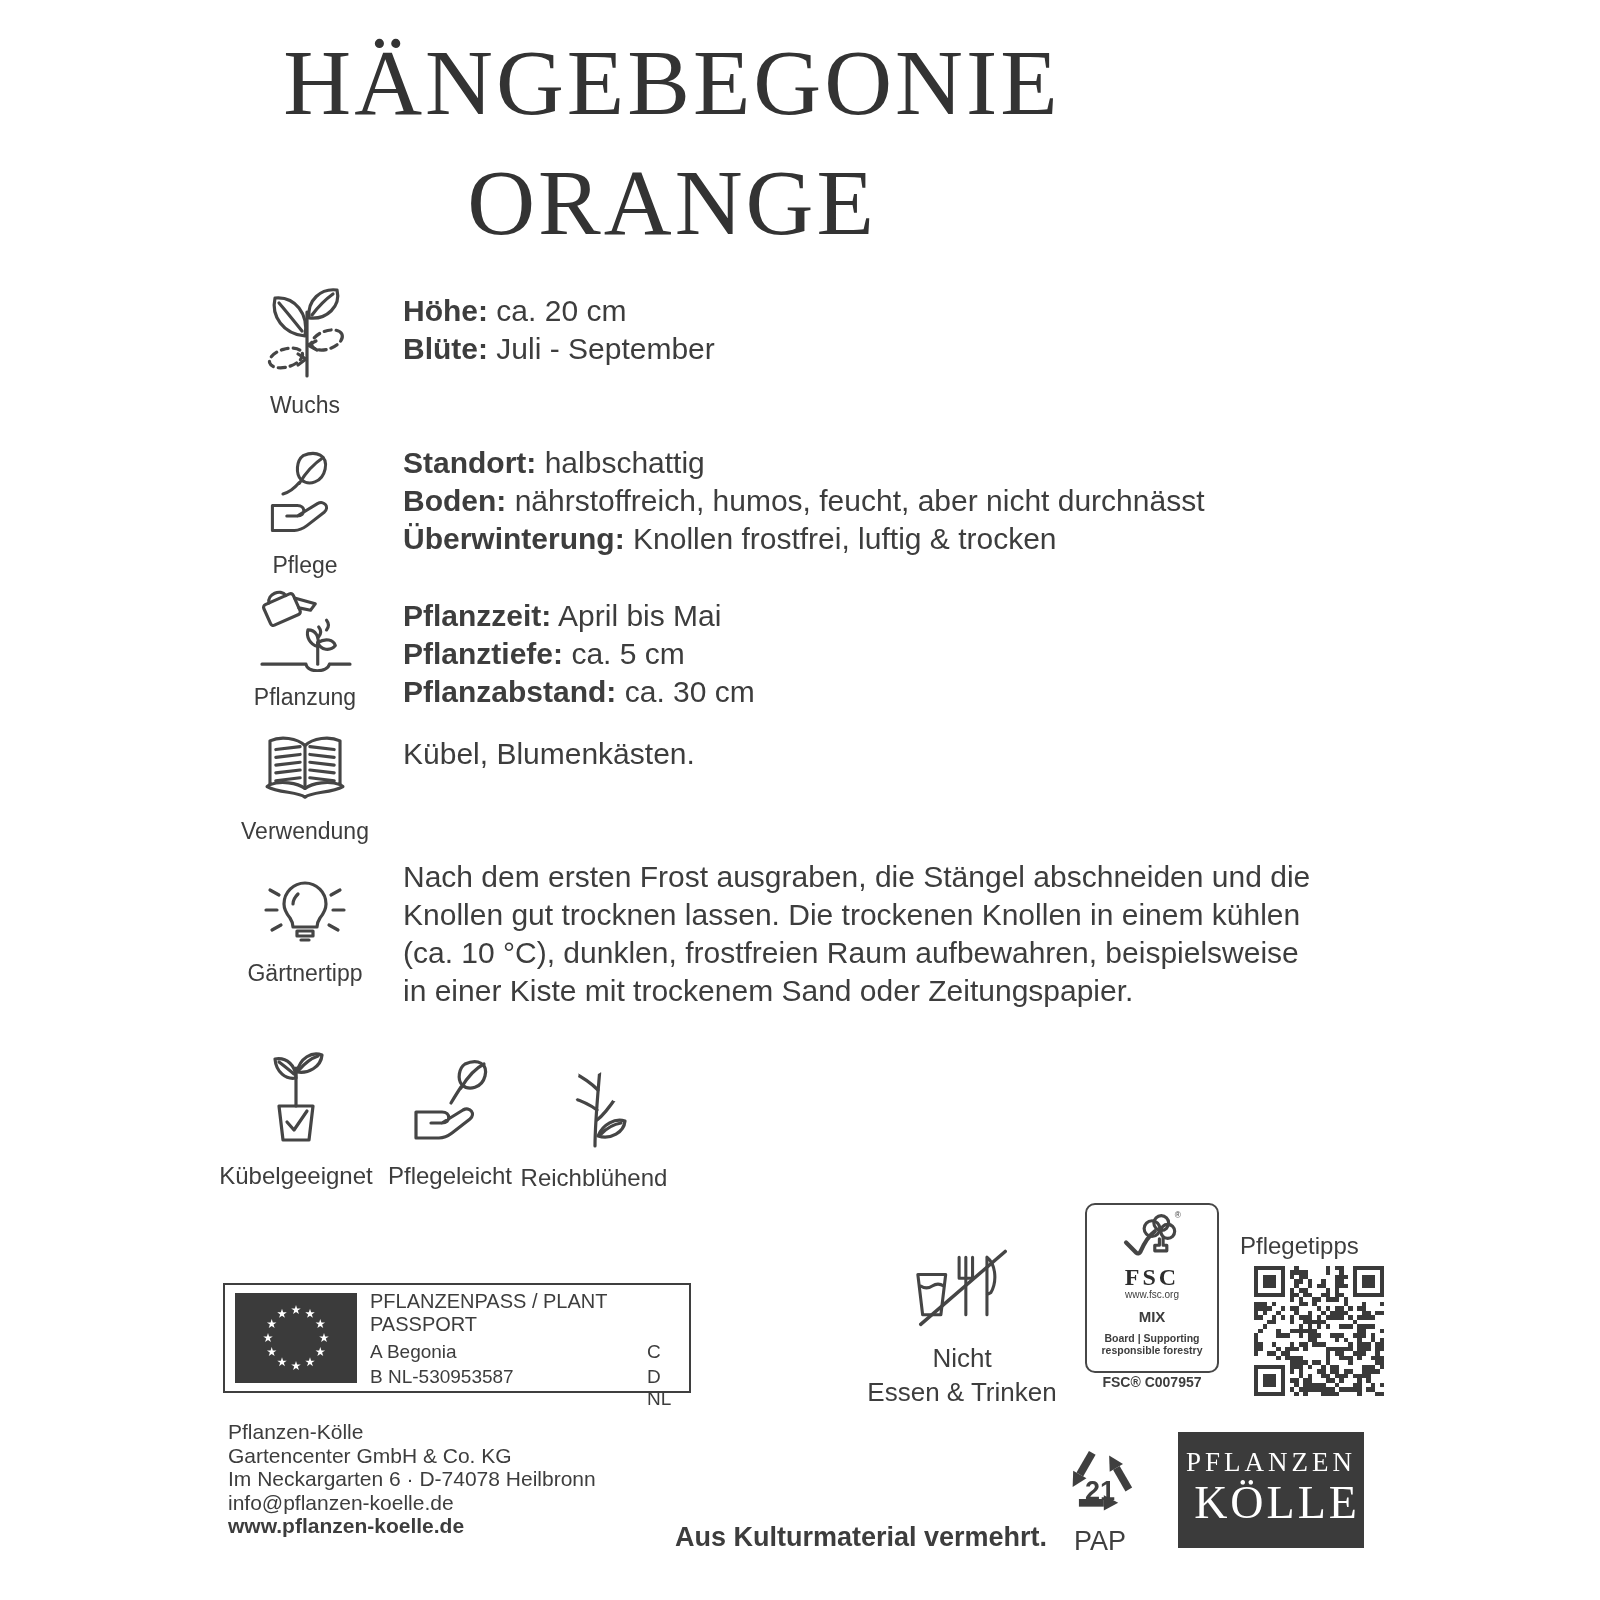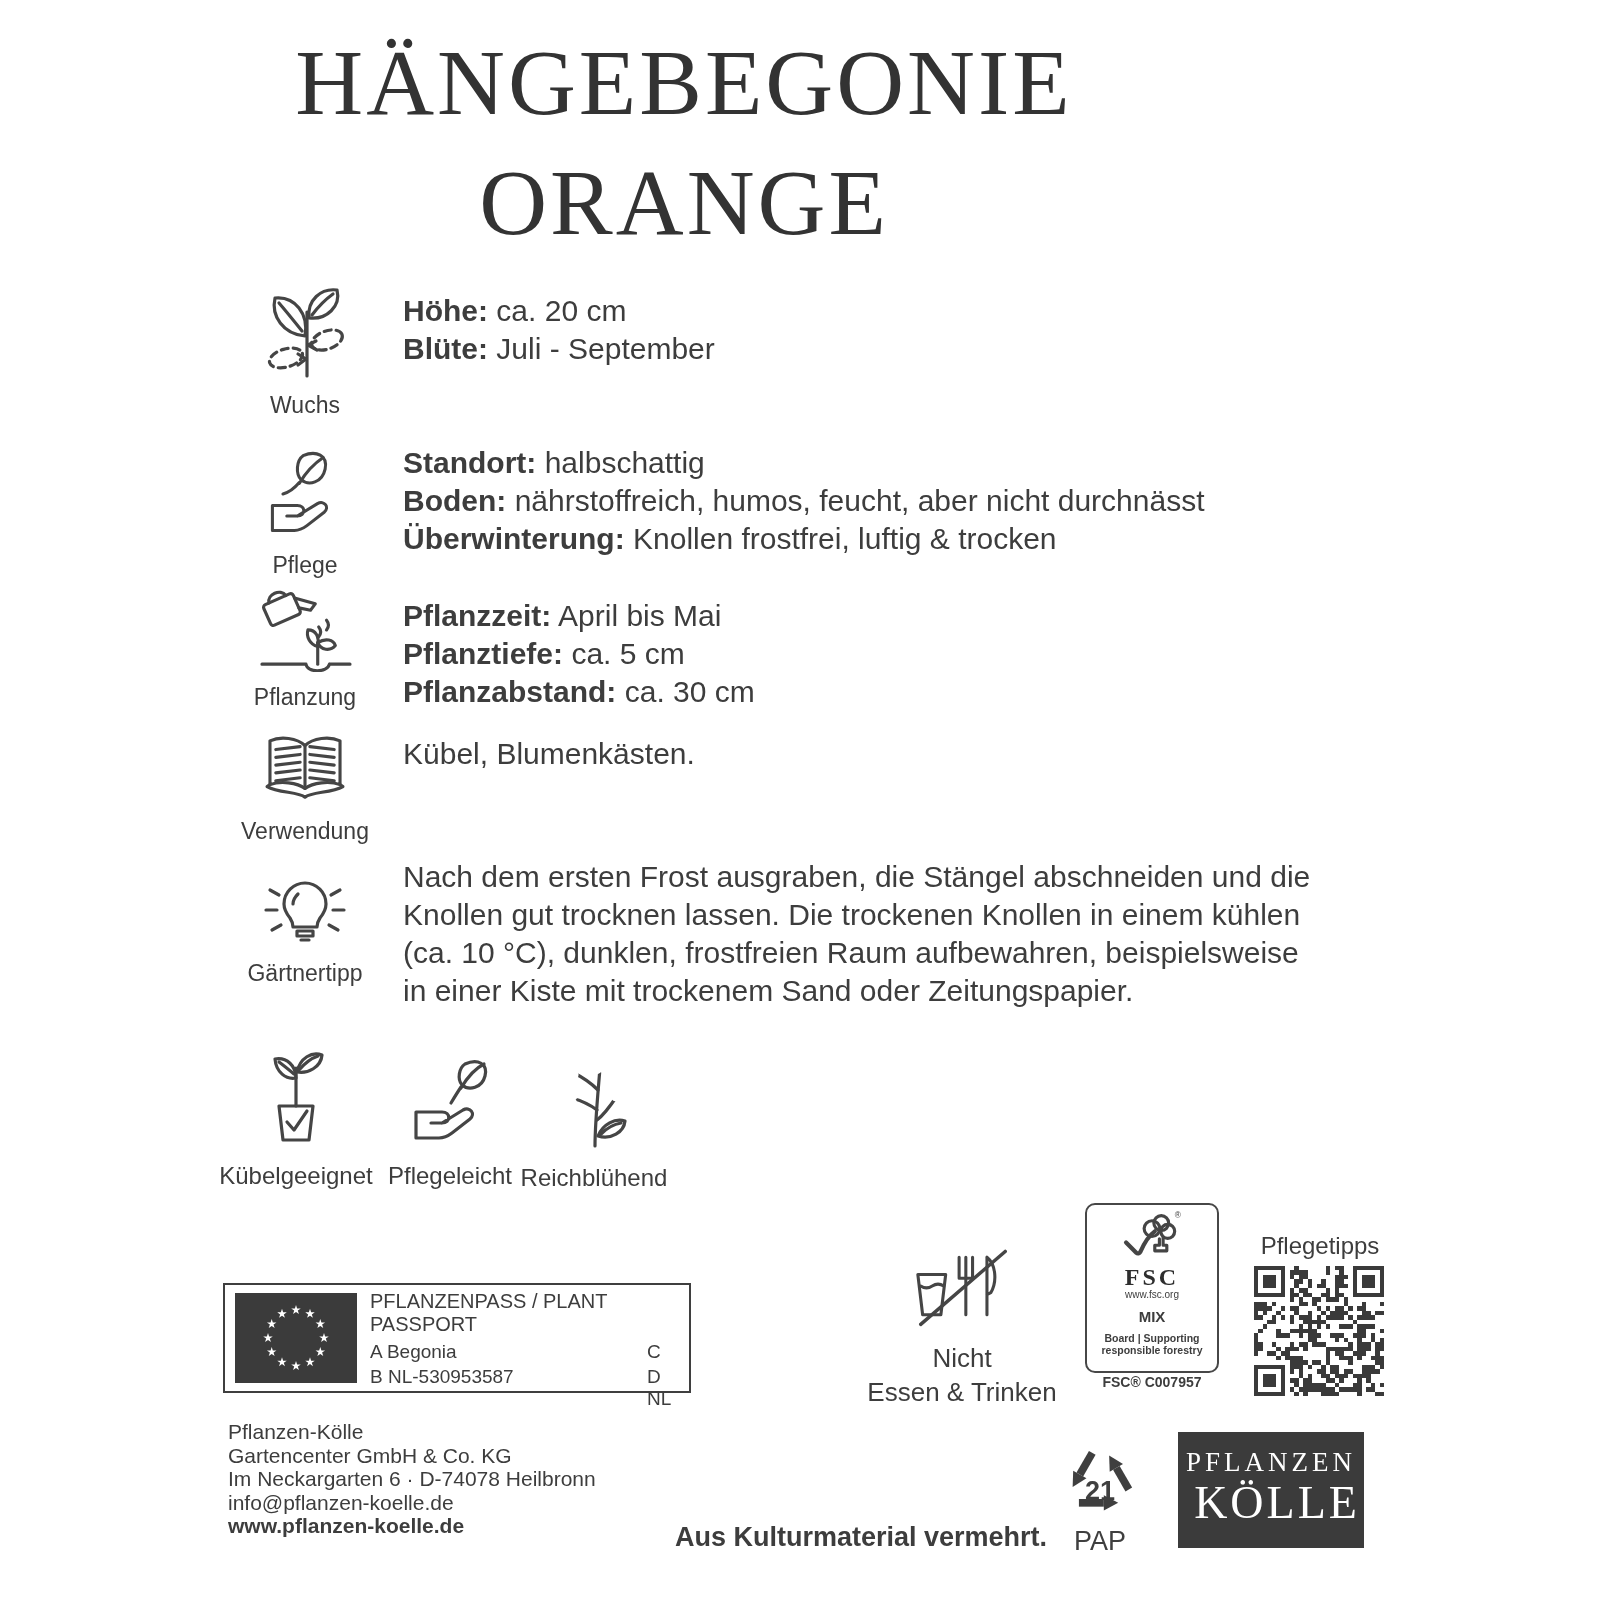--- a/index.html
+++ b/index.html
@@ -1,18 +1,18 @@
 <!DOCTYPE html>
 <html><head>
 <meta charset="utf-8">
 <style>
   html,body{margin:0;padding:0;background:#fff;}
   .page{position:relative;width:1600px;height:1600px;background:#fff;overflow:hidden;
         font-family:"Liberation Sans",sans-serif;color:#3d3d3d;}
-  .title{position:absolute;top:22px;left:12px;width:1344px;text-align:center;
+  .title{position:absolute;top:22px;left:0;width:1344px;text-align:center;
          font-family:"Liberation Serif",serif;font-weight:400;color:#333;
          font-size:94px;line-height:120px;letter-spacing:3px;}
   .iconcol{position:absolute;left:235px;width:140px;text-align:center;}
   .caption{font-size:23px;margin-top:8px;color:#3d3d3d;}
   .textcol{position:absolute;left:403px;width:1010px;}
   .tline{font-size:30px;line-height:38px;}
   .tline b{font-weight:700;}
   .pre{white-space:pre-line;}
   .feature{position:absolute;width:170px;text-align:center;top:1048px;}
   .feature .caption{font-size:24px;margin-top:12px;}
@@ -27,21 +27,21 @@
   .warnblock{position:absolute;left:862px;top:1238px;width:200px;text-align:center;}
   .warnblock .wtxt{font-size:26px;line-height:28px;margin-top:6px;}
   .fscbox{position:absolute;left:1085px;top:1203px;width:134px;height:170px;border:2px solid #474747;
           border-radius:10px;box-sizing:border-box;text-align:center;padding-top:6px;}
   .fscname{font-family:"Liberation Serif",serif;font-weight:700;font-size:24px;letter-spacing:3px;
            color:#2e2e2e;line-height:24px;}
   .fscurl{font-size:10px;line-height:12px;color:#3d3d3d;}
   .fscmix{font-size:15px;font-weight:700;margin-top:7px;}
   .fscdesc{font-size:10.5px;font-weight:700;line-height:12px;margin-top:7px;}
   .fsclic{font-size:14px;font-weight:700;margin-top:18px;}
-  .qrlabel{position:absolute;left:1240px;top:1232px;width:160px;text-align:center;font-size:24px;}
+  .qrlabel{position:absolute;left:1240px;top:1232px;width:160px;font-size:24px;}
   .qrbox{position:absolute;left:1254px;top:1266px;width:130px;height:130px;}
   .address{position:absolute;left:228px;top:1420px;font-size:21px;line-height:23.5px;}
   .address .bold{font-weight:700;}
   .culture{position:absolute;left:675px;top:1522px;font-size:27px;font-weight:700;}
   .recycleblock{position:absolute;left:1052px;top:1430px;width:96px;text-align:center;}
   .recnum{position:absolute;left:0;top:46px;width:96px;text-align:center;
           font-size:27px;font-weight:700;color:#3f3f3f;}
   .pap{font-size:27px;font-weight:400;margin-top:0px;color:#3f3f3f;}
   .brandbox{position:absolute;left:1178px;top:1432px;width:186px;height:116px;background:#3b3b3b;
             text-align:center;color:#fff;font-family:"Liberation Serif",serif;}

